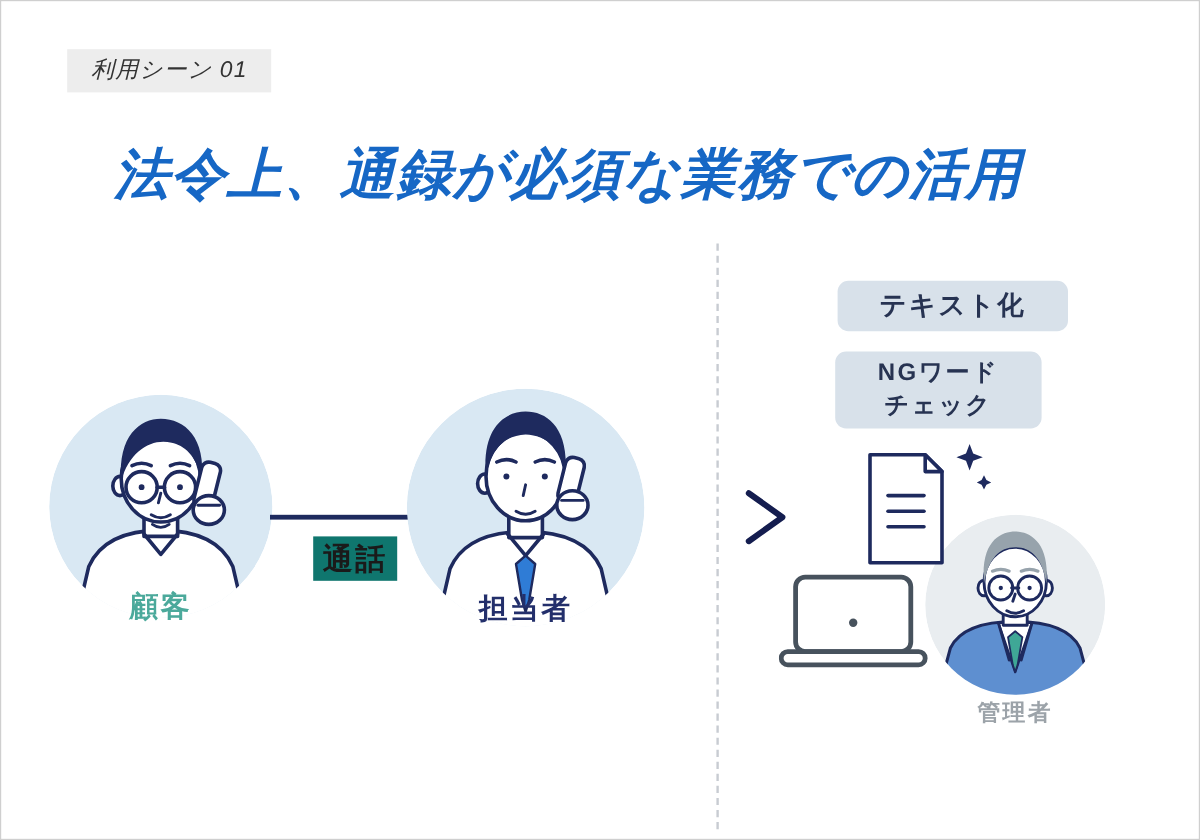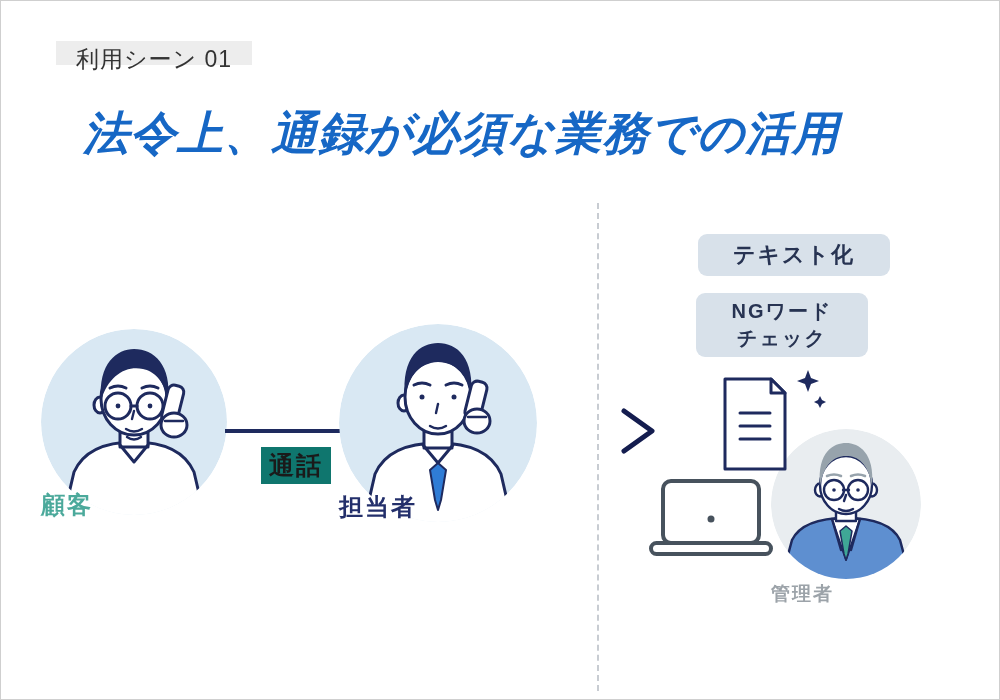--- a/index.html
+++ b/index.html
@@ -3,40 +3,41 @@
 <meta charset="utf-8">
 <style>
   html,body{margin:0;padding:0;background:#fff;}
   .stage{
     position:relative;width:1000px;height:700px;background:#fff;
     border:1px solid #cfcfcf;box-sizing:border-box;overflow:hidden;
     font-family:"Liberation Sans","DejaVu Sans",sans-serif;
   }
   
   .scene-badge{
-    position:absolute;left:55px;top:40px;height:24px;line-height:36px;
+    position:absolute;left:55px;top:40px;height:36px;line-height:36px;
     padding:0 20px;background:var(--scene-badge-bg,#ededed);
-    color:var(--scene-badge-text,#333);font-size:23px;font-weight:500;
+    color:var(--scene-badge-text,#333);font-size:19px;font-weight:500;
     letter-spacing:1px;
+    font-style:italic;
   }
   
   .page-title{
     position:absolute;left:78px;top:98px;width:880px;
     color:var(--title-blue,#1667c5);font-size:46px;font-weight:700;
     font-style:italic;letter-spacing:1px;white-space:nowrap;
   }
   
   .divider{
     position:absolute;left:596px;top:202px;height:488px;width:0;
     border-left:2px dashed #c8ccd2;
   }
   
   .person-wrap{position:absolute;}
   .actor-label{
-    position:absolute;font-weight:700;font-size:24px;
+    position:absolute;text-align:center;font-weight:700;font-size:24px;
     letter-spacing:2px;
   }
   .label-customer{left:40px;top:488px;width:186px;color:var(--customer-teal,#4ba99b);}
   .label-staff{left:338px;top:490px;width:198px;color:var(--staff-navy,#232f6b);}
   .label-manager{left:770px;top:580px;width:150px;color:var(--manager-gray,#9ca3a9);font-size:19px;font-weight:600;letter-spacing:2px;}
   
   .connector{
     position:absolute;left:224px;top:428px;width:116px;height:4px;
     background:var(--line-navy,#1e2a5e);
   }
@@ -64,21 +65,21 @@
   .slate{fill:#fff;stroke:var(--laptop-gray,#47525d);stroke-width:4;stroke-linejoin:round;stroke-linecap:round;}
   .slate-fill{fill:var(--laptop-gray,#47525d);}
 </style>
 </head>
 <body>
 
 <div class="stage">
 
   <div class="scene-badge">利用シーン 01</div>
 
-  <h1 class="page-title" style="margin:4px;">法令上、通録が必須な業務での活用</h1>
+  <h1 class="page-title" style="margin:16px;">法令上、通録が必須な業務での活用</h1>
 
   <div class="divider"></div>
 
   <svg class="person-wrap" style="left:40px;top:328px;" width="186" height="186" viewBox="0 0 186 186">
     <defs>
         <clipPath id="clipCust">
           <circle cx="93" cy="93" r="93"></circle>
         </clipPath>
       </defs>
     <g clip-path="url(#clipCust)">

